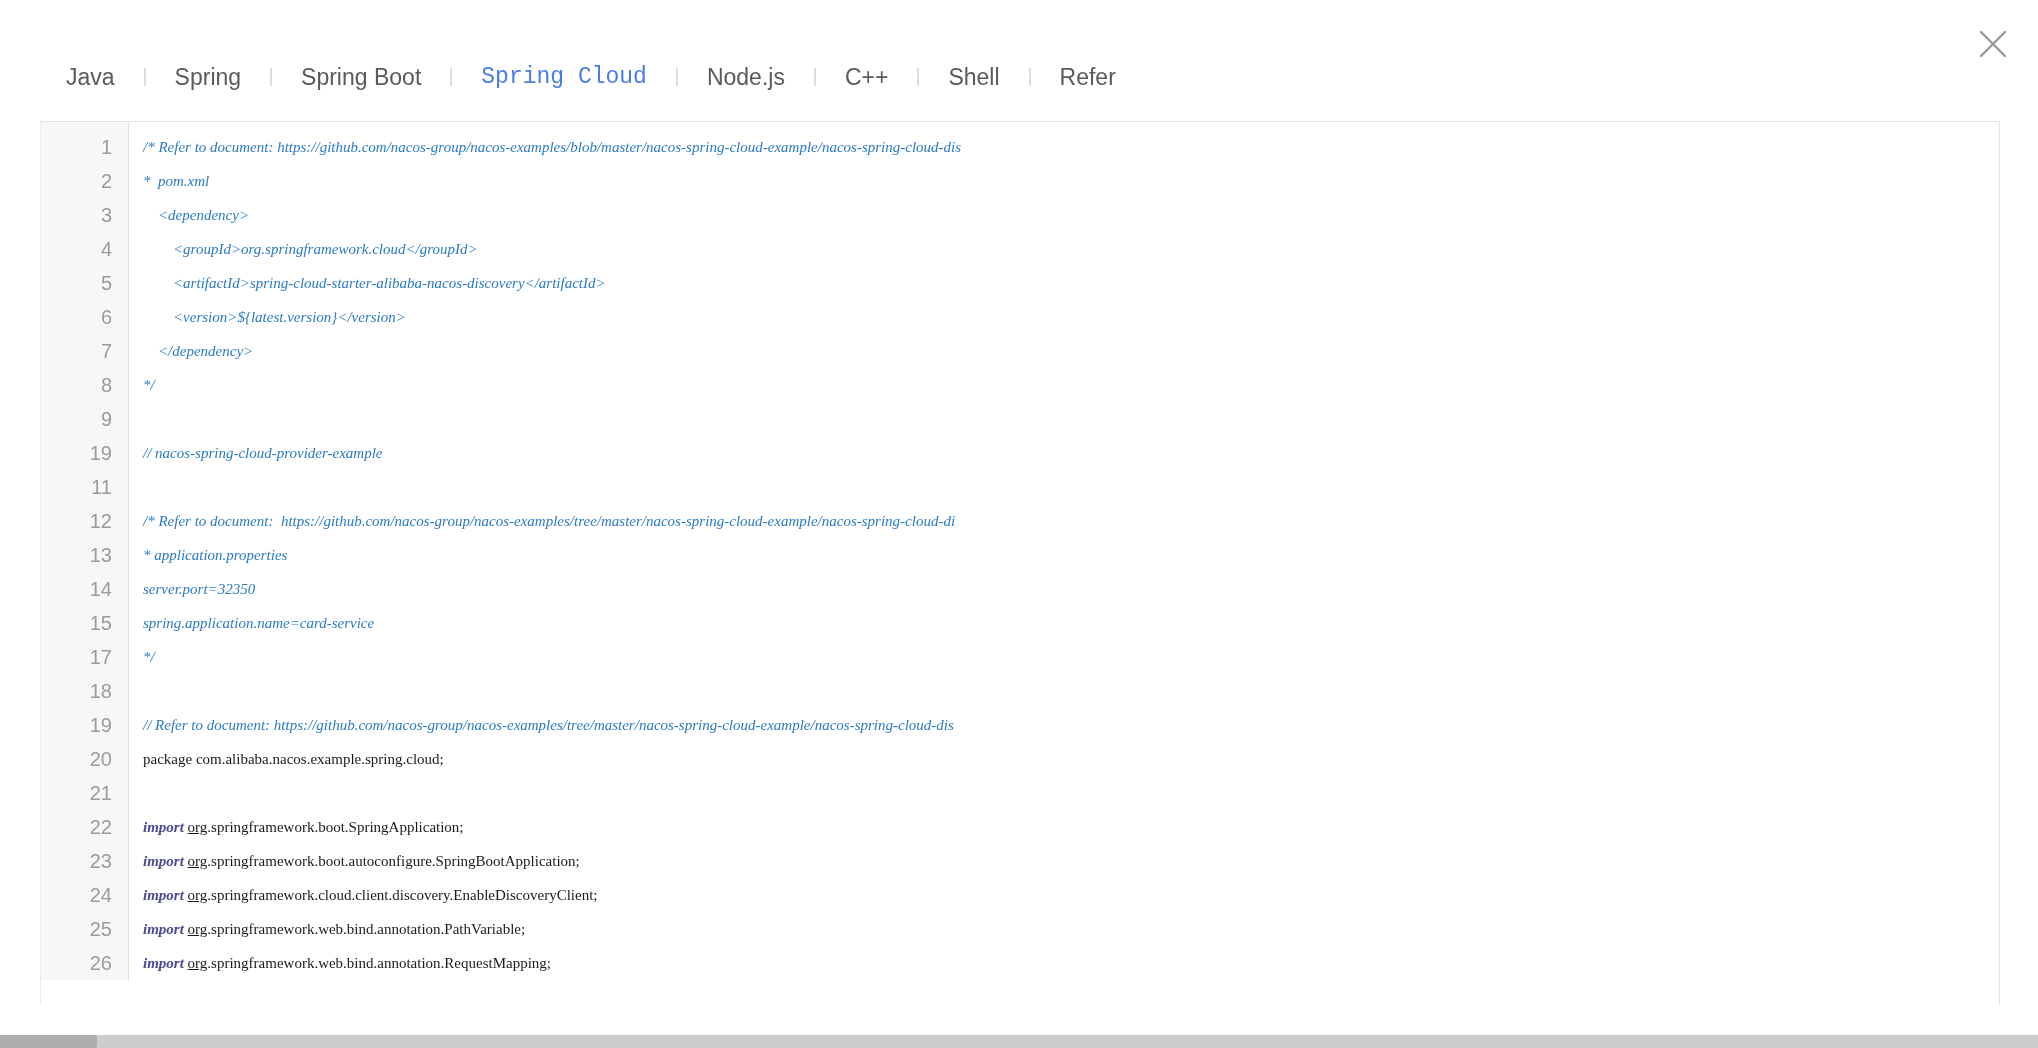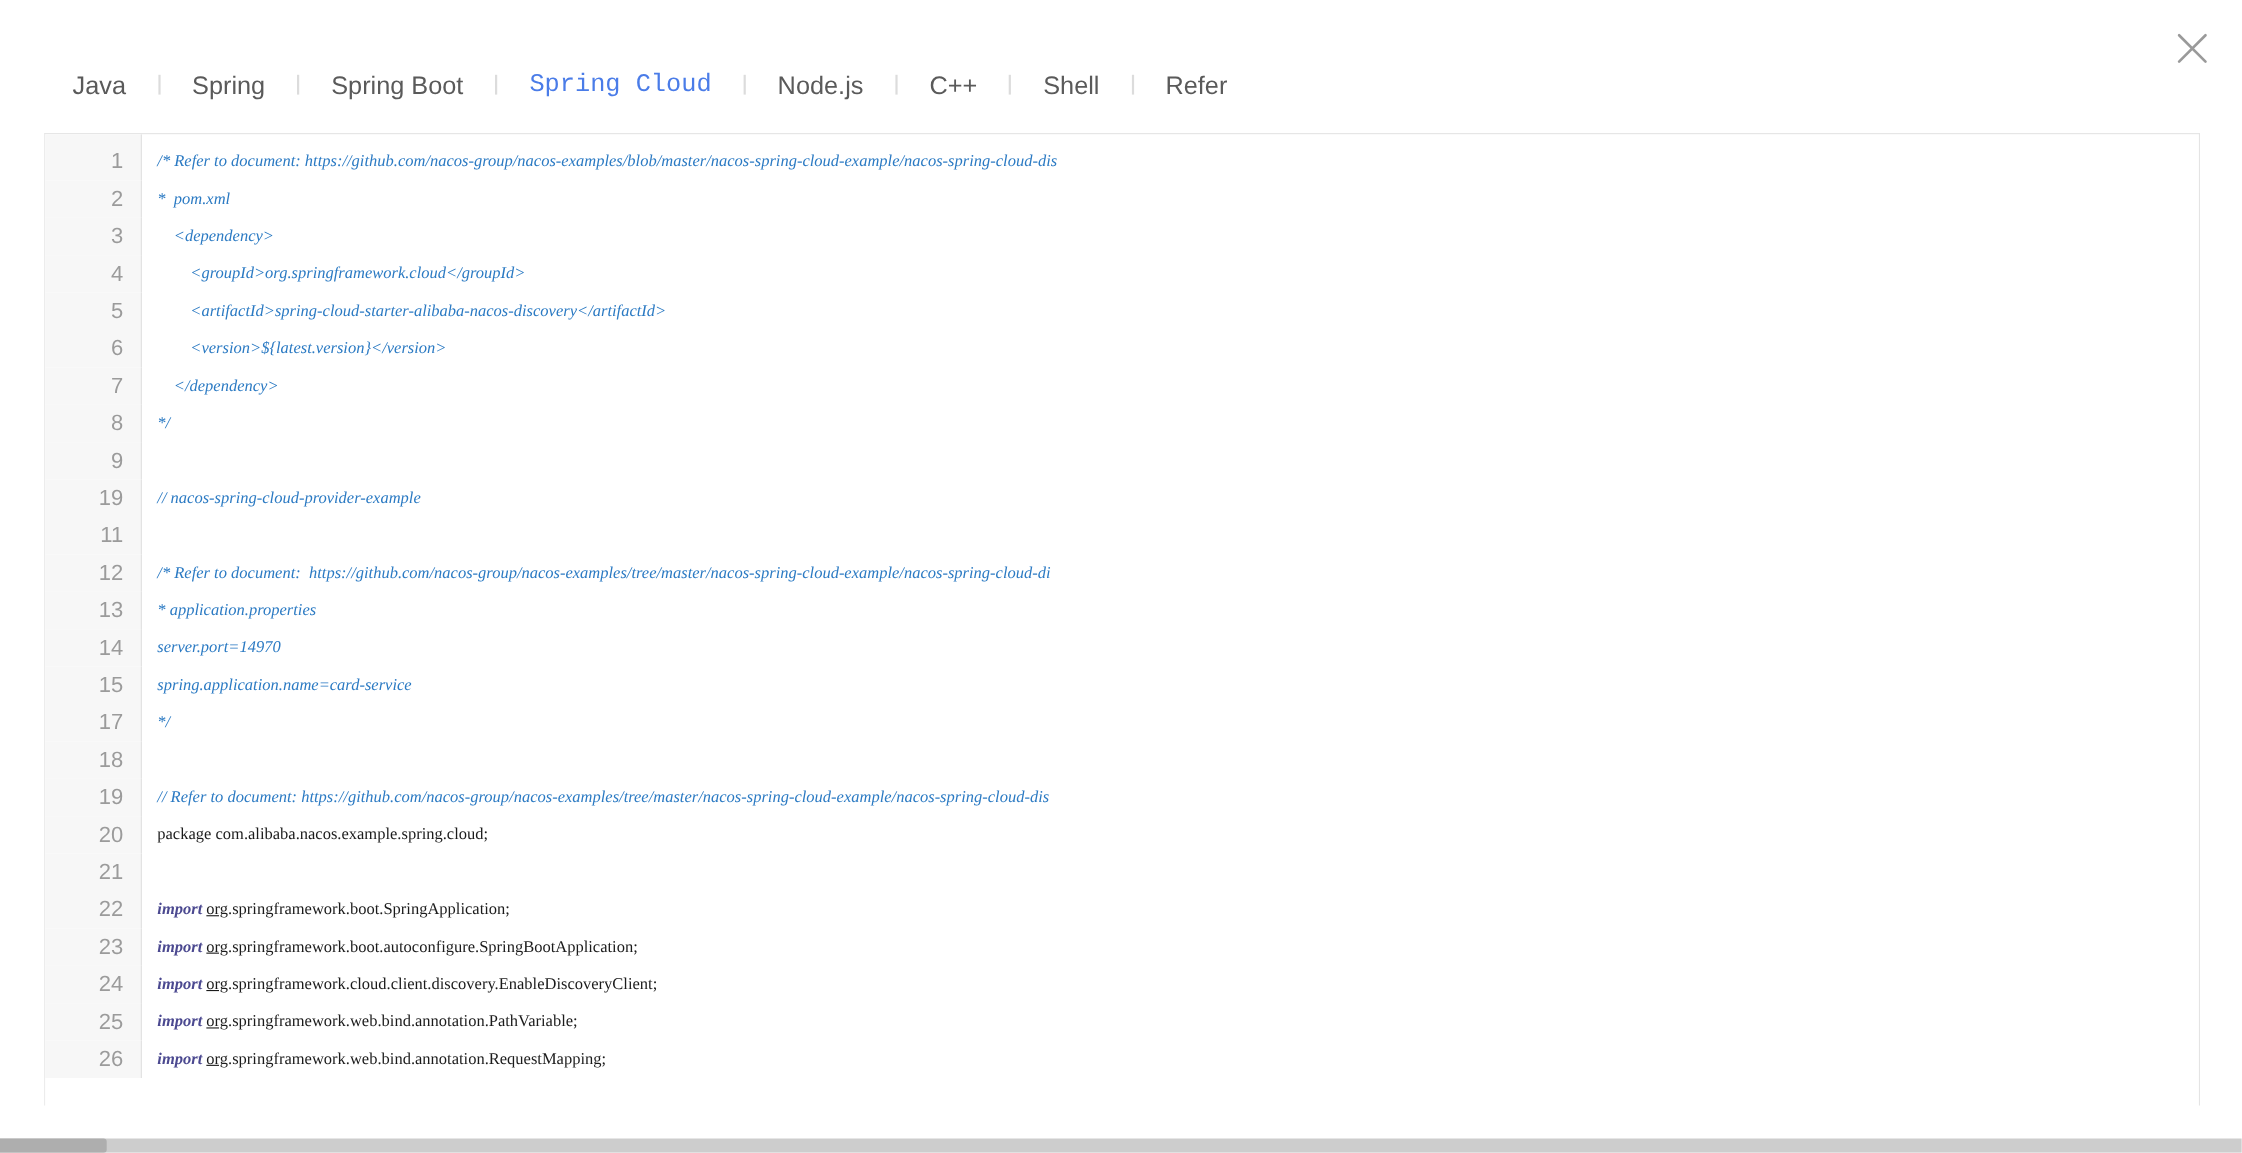--- a/index.html
+++ b/index.html
@@ -186,21 +186,21 @@
       <div class="line">
         <span class="ln">12</span>
         <span class="lc"><span class="seg-comment">/* Refer to document:  https://github.com/nacos-group/nacos-examples/tree/master/nacos-spring-cloud-example/nacos-spring-cloud-di</span></span>
       </div>
       <div class="line">
         <span class="ln">13</span>
         <span class="lc"><span class="seg-comment">* application.properties</span></span>
       </div>
       <div class="line">
         <span class="ln">14</span>
-        <span class="lc"><span class="seg-comment">server.port=14970</span></span>
+        <span class="lc"><span class="seg-comment">server.port=32350</span></span>
       </div>
       <div class="line">
         <span class="ln">15</span>
         <span class="lc"><span class="seg-comment">spring.application.name=card-service</span></span>
       </div>
       <div class="line">
         <span class="ln">17</span>
         <span class="lc"><span class="seg-comment">*/</span></span>
       </div>
       <div class="line">

